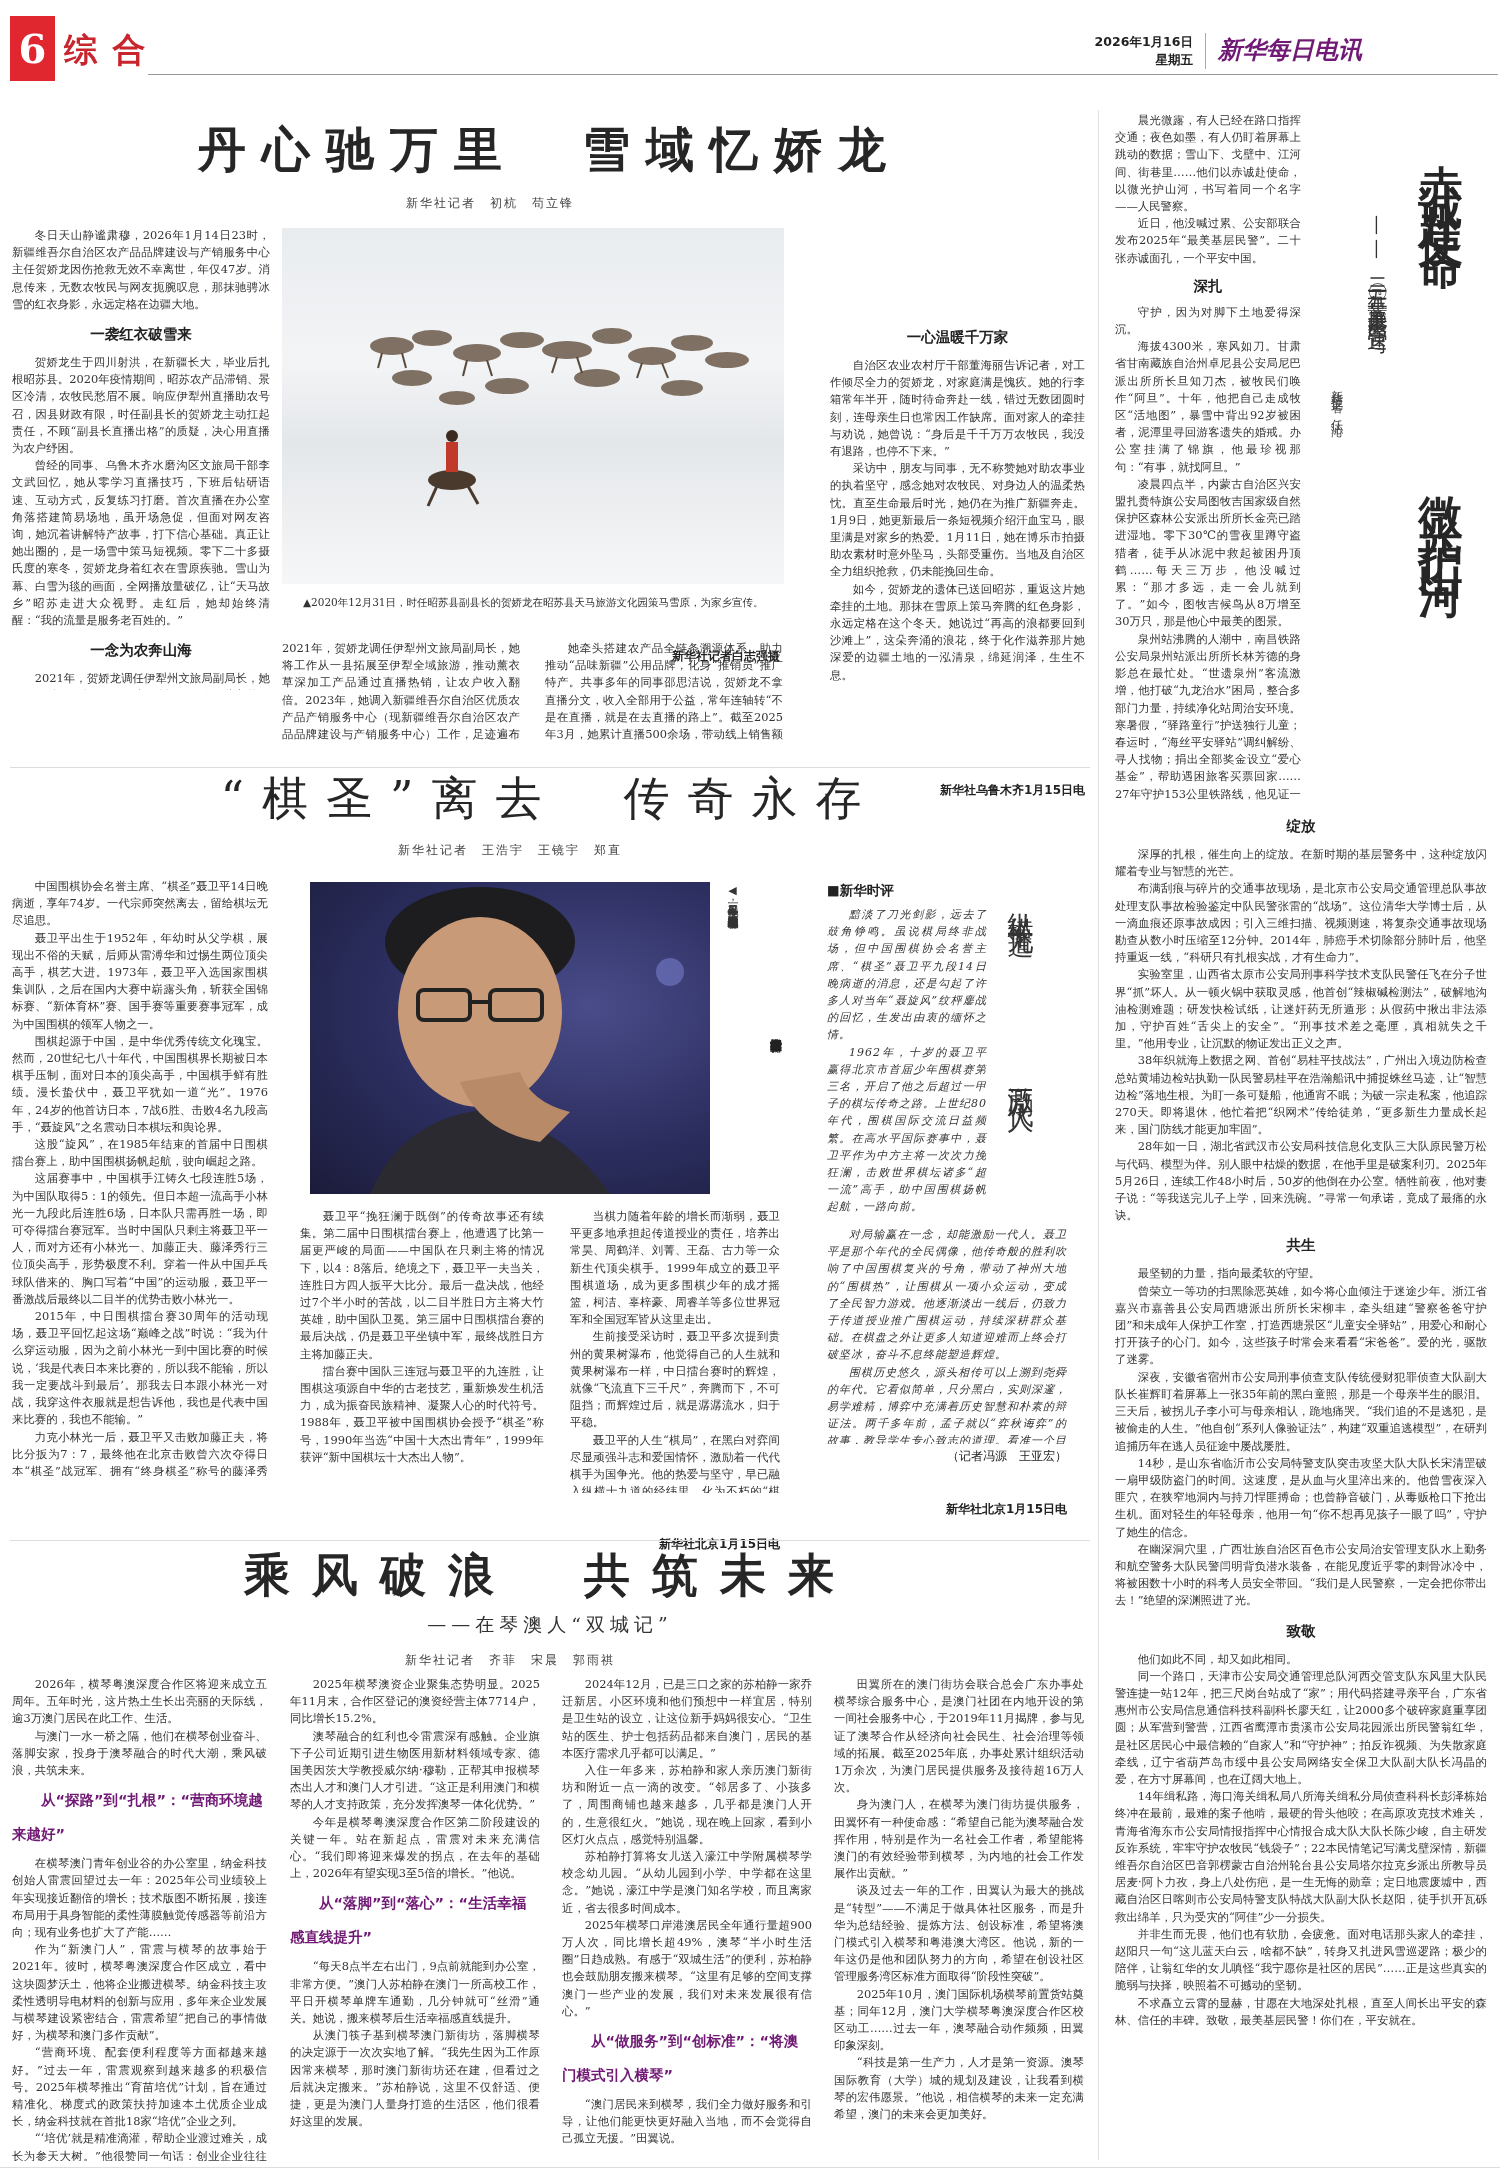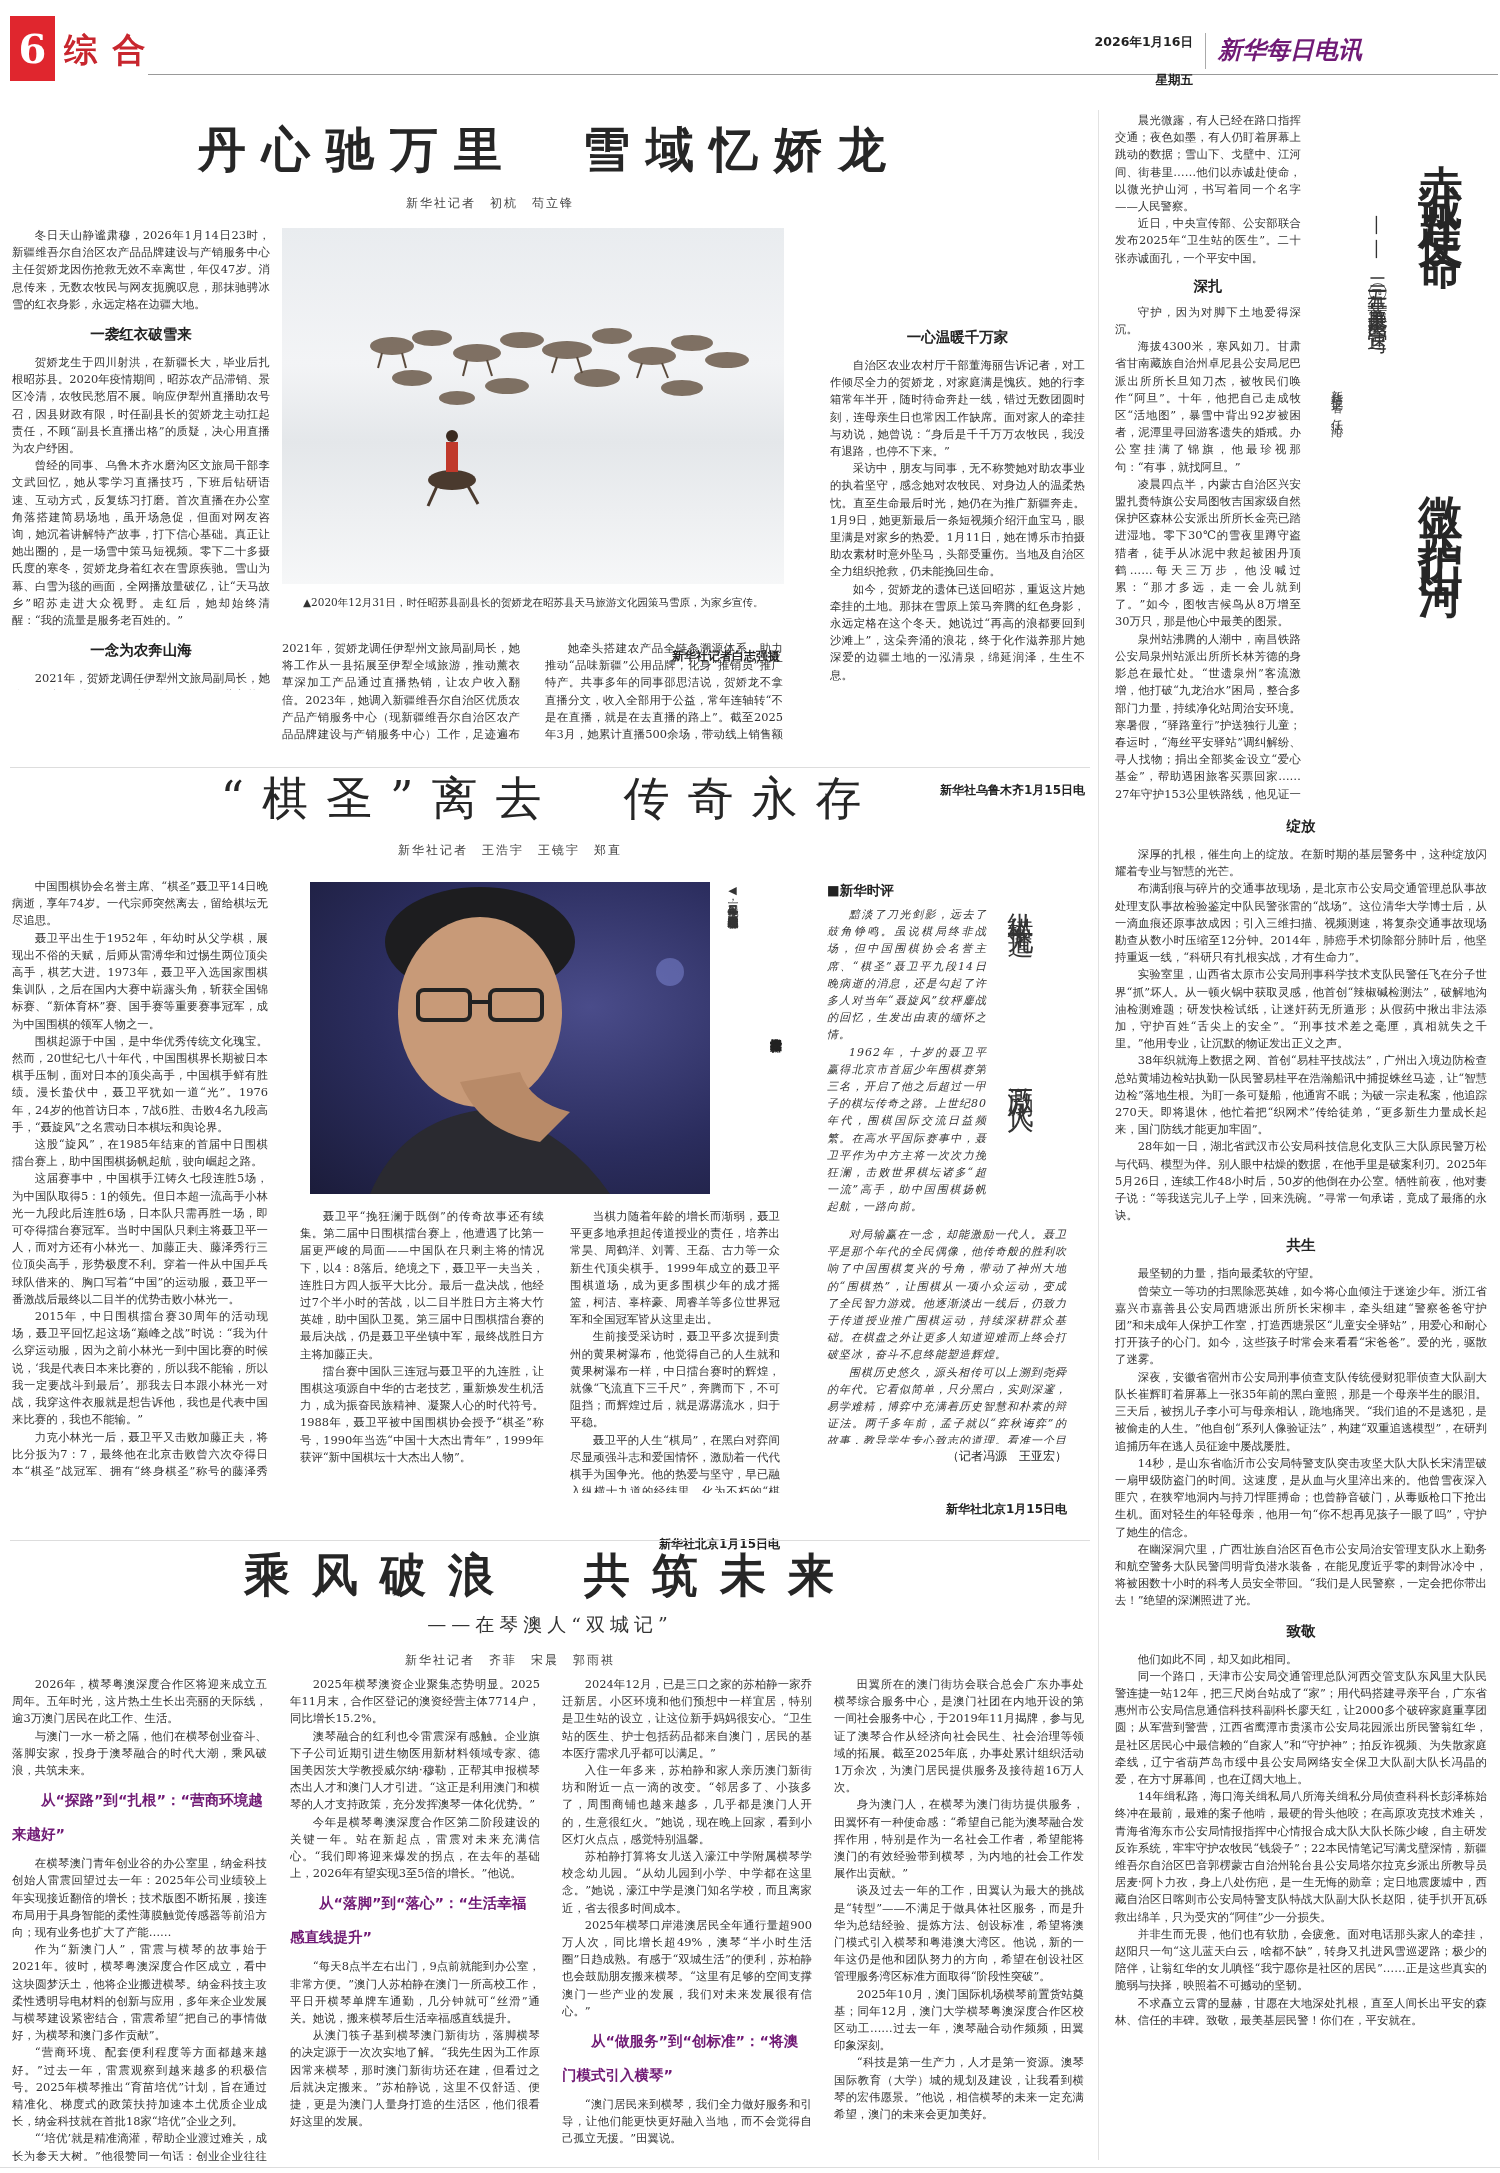--- a/index.html
+++ b/index.html
@@ -18,21 +18,21 @@
 </style>
 </head>
 <body>
 
 <div class="abs" style="left:10px;top:16px;width:45px;height:65px;background:#e0262e;color:#fff;font-family:'DejaVu Serif',serif;font-weight:bold;font-size:40px;line-height:65px;text-align:center;">
   <span>6</span>
 </div>
 <div class="abs" style="left:64px;top:28px;font-size:33px;font-weight:bold;color:#c8262e;letter-spacing:2px;">综 合</div>
 <div class="hr" style="left:148px;top:74px;width:1350px;"></div>
 <div class="abs" style="left:1060px;top:34px;width:133px;text-align:right;font-family:'DejaVu Sans',sans-serif;font-weight:bold;font-size:12.5px;color:#222;">2026年1月16日</div>
-<div class="abs" style="left:1120px;top:52px;width:73px;text-align:right;font-family:'DejaVu Sans',sans-serif;font-weight:bold;font-size:12.5px;color:#222;margin-top:20px;">星期五</div>
+<div class="abs" style="left:1120px;top:52px;width:73px;text-align:right;font-family:'DejaVu Sans',sans-serif;font-weight:bold;font-size:12.5px;color:#222;">星期五</div>
 <div class="abs" style="left:1205px;top:33px;width:1px;height:36px;background:#aaa;"></div>
 <div class="abs" style="left:1218px;top:34px;font-family:'DejaVu Serif',serif;font-weight:bold;font-size:24px;color:#701a75;font-style:italic;">新华每日电讯</div>
 
 <div class="abs headline" style="left:90px;top:118px;width:920px;font-size:48px;letter-spacing:16px;">丹心驰万里　雪域忆娇龙</div>
 <div class="abs byline" style="left:290px;top:195px;width:400px;">新华社记者　初杭　苟立锋</div>
 
 <div class="abs" style="left:12px;top:227px;width:258px;">
   <p class="p">
       <span class="pp">冬日天山静谧肃穆，2026年1月14日23时，新疆维吾尔自治区农产品品牌建设与产销服务中心主任贺娇龙因伤抢救无效不幸离世，年仅47岁。消息传来，无数农牧民与网友扼腕叹息，那抹驰骋冰雪的红衣身影，永远定格在边疆大地。</span>
     </p>
@@ -228,21 +228,21 @@
   <span class="pp">“科技是第一生产力，人才是第一资源。澳琴国际教育（大学）城的规划及建设，让我看到横琴的宏伟愿景。”他说，相信横琴的未来一定充满希望，澳门的未来会更加美好。</span>
     </p>
 </div>
 <div class="abs dateline" style="left:880px;top:2147px;width:200px;">新华社澳门1月15日电</div>
 
 <div class="abs" style="left:1098px;top:110px;width:1px;height:2050px;background:#e2e2e2;"></div>
 
 <div class="abs" style="left:1115px;top:112px;width:186px;height:690px;overflow:hidden;">
   <p class="p">
     <span class="pp">晨光微露，有人已经在路口指挥交通；夜色如墨，有人仍盯着屏幕上跳动的数据；雪山下、戈壁中、江河间、街巷里……他们以赤诚赴使命，以微光护山河，书写着同一个名字——人民警察。</span>
-    <span class="pp">近日，中央宣传部、公安部联合发布2025年“卫生站的医生”。二十张赤诚面孔，一个平安中国。</span>
+    <span class="pp">近日，他没喊过累、公安部联合发布2025年“最美基层民警”。二十张赤诚面孔，一个平安中国。</span>
   </p>
   <div class="sub" style="margin:10px 0 8px;">深扎</div>
   <p class="p">
     <span class="pp">守护，因为对脚下土地爱得深沉。</span>
     <span class="pp">海拔4300米，寒风如刀。甘肃省甘南藏族自治州卓尼县公安局尼巴派出所所长旦知刀杰，被牧民们唤作“阿旦”。十年，他把自己走成牧区“活地图”，暴雪中背出92岁被困者，泥潭里寻回游客遗失的婚戒。办公室挂满了锦旗，他最珍视那句：“有事，就找阿旦。”</span>
     <span class="pp">凌晨四点半，内蒙古自治区兴安盟扎赉特旗公安局图牧吉国家级自然保护区森林公安派出所所长金亮已踏进湿地。零下30℃的雪夜里蹲守盗猎者，徒手从冰泥中救起被困丹顶鹤……每天三万步，他没喊过累：“那才多远，走一会儿就到了。”如今，图牧吉候鸟从8万增至30万只，那是他心中最美的图景。</span>
     <span class="pp">泉州站沸腾的人潮中，南昌铁路公安局泉州站派出所所长林芳德的身影总在最忙处。“世遗泉州”客流激增，他打破“九龙治水”困局，整合多部门力量，持续净化站周治安环境。寒暑假，“驿路童行”护送独行儿童；春运时，“海丝平安驿站”调纠解纷、寻人找物；捐出全部奖金设立“爱心基金”，帮助遇困旅客买票回家……27年守护153公里铁路线，他见证一个基层派出所，成长为全国“枫桥式公安派出所”。</span>
   </p>
 </div>
 

